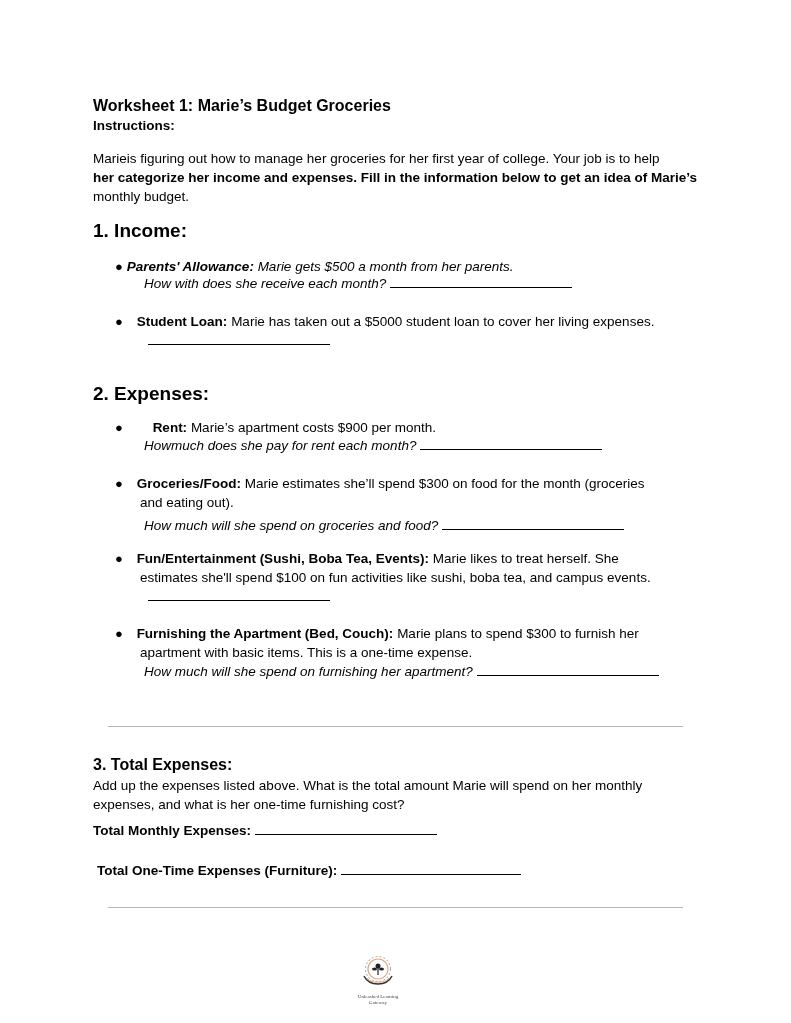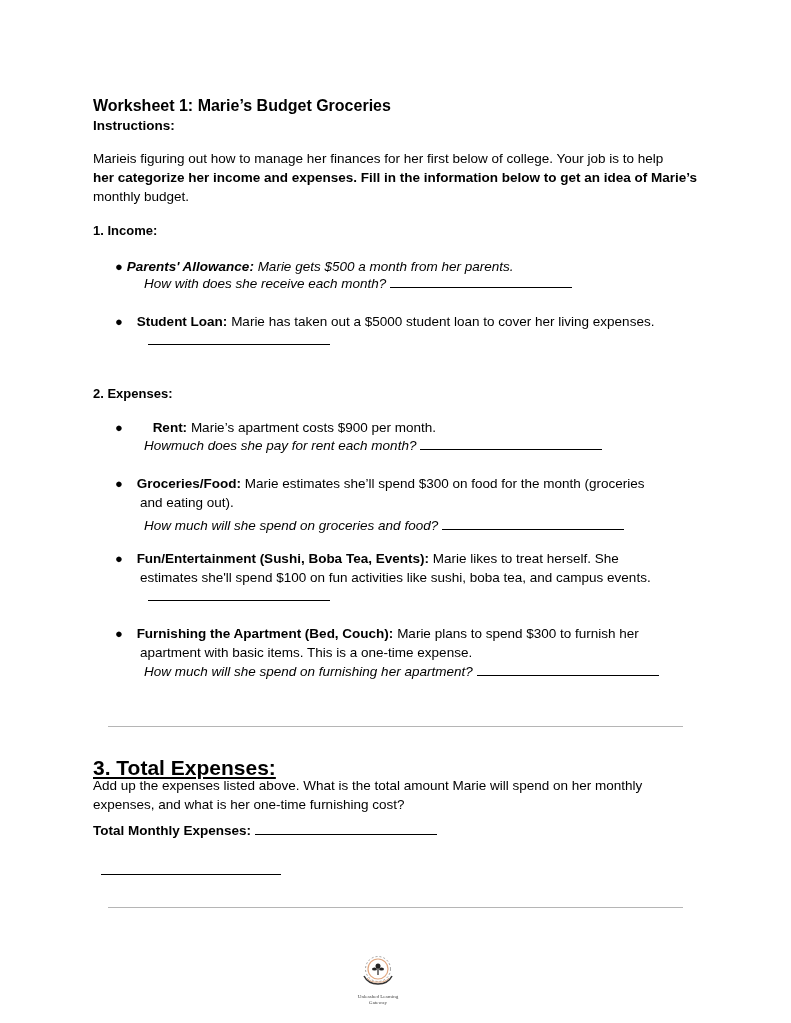--- a/index.html
+++ b/index.html
@@ -2,35 +2,35 @@
 <html><head>
 <meta charset="utf-8">
 <style>
   html, body { margin:0; padding:0; background:#ffffff; }
   body { width:791px; height:1023px; position:relative; overflow:hidden;
          font-family:"Liberation Sans", sans-serif; color:#000; }
   .abs { position:absolute; white-space:nowrap; }
   .title { font-size:16px; font-weight:bold; }
   .bold { font-weight:bold; }
   .p { font-size:13.5px; line-height:19px; }
-  .h2 { font-size:13px; font-weight:bold; }
+  .h2 { font-size:19px; font-weight:bold; }
   .italic { font-style:italic; }
   .bullet { font-size:13px; }
   .blank { display:inline-block; width:182px; border-bottom:1px solid #000; height:12px; vertical-align:baseline; margin-left:4px; }
   .divider { position:absolute; left:108px; width:575px; height:0; border-top:1.5px solid #b5b5b5; }
-  .h3 { font-size:21px; font-weight:bold;text-decoration:underline; }
+  .h3 { font-size:16px; font-weight:bold; }
   .logo { position:absolute; left:354px; top:956px; width:48px; height:48px; }
 </style>
 </head>
 <body>
 
 <div class="abs title" style="left:93px; top:97px;">Worksheet 1: Marie’s Budget Groceries</div>
 <div class="abs p bold" style="left:93px; top:116px;">Instructions:</div>
 
-<div class="abs p" style="left:93px; top:149px;"> Marieis figuring out how to manage her finances for her first below of college. Your job is to help</div>
+<div class="abs p" style="left:93px; top:149px;"> Marieis figuring out how to manage her groceries for her first year of college. Your job is to help</div>
 <div class="abs p" style="left:93px; top:168px;font-weight:bold;">her categorize her income and expenses. Fill in the information below to get an idea of Marie’s</div>
 <div class="abs p" style="left:93px; top:187px;">monthly budget.</div>
 
 <div class="abs p h2" style="left:93px; top:221px;">1. Income:</div>
 
 <div class="abs p" style="left:115px; top:257px;font-style:italic;">
   <span class="bullet">●</span>
   <span class="bold">Parents' Allowance:</span><span>   Marie gets $500 a month from her parents.</span>
 </div>
 <div class="abs p italic" style="left:144px; top:274px;">
@@ -85,21 +85,21 @@
 <div class="divider" style="top:726px;"></div>
 
 <div class="abs h3" style="left:93px; top:756px;">3. Total Expenses:</div>
 <div class="abs p" style="left:93px; top:776px;">Add up the expenses listed above. What is the total amount Marie will spend on her monthly</div>
 <div class="abs p" style="left:93px; top:795px;">expenses, and what is her one-time furnishing cost?</div>
 
 <div class="abs p bold" style="left:93px; top:821px;">
   <span>Total Monthly Expenses:</span><span class="blank" style="width:182px;"></span>
 </div>
 <div class="abs p bold" style="left:97px; top:861px;">
-  <span class="blank" style="width:180px;"></span>
+  <span>Total One-Time Expenses (Furniture):</span><span class="blank" style="width:180px;"></span>
 </div>
 
 <div class="divider" style="top:907px;"></div>
 
 <div class="logo">
   <svg width="48" height="34" viewBox="0 0 48 34">
     <circle cx="24" cy="13" r="10" fill="none" stroke="#e0a882" stroke-width="1.2"></circle>
     <circle cx="24" cy="13" r="12.5" fill="none" stroke="#666" stroke-width="0.6" stroke-dasharray="2 2"></circle>
     <circle cx="24" cy="10" r="2.5" fill="#222"></circle>
     <ellipse cx="20.5" cy="13" rx="2.5" ry="1.5" fill="#222"></ellipse>

